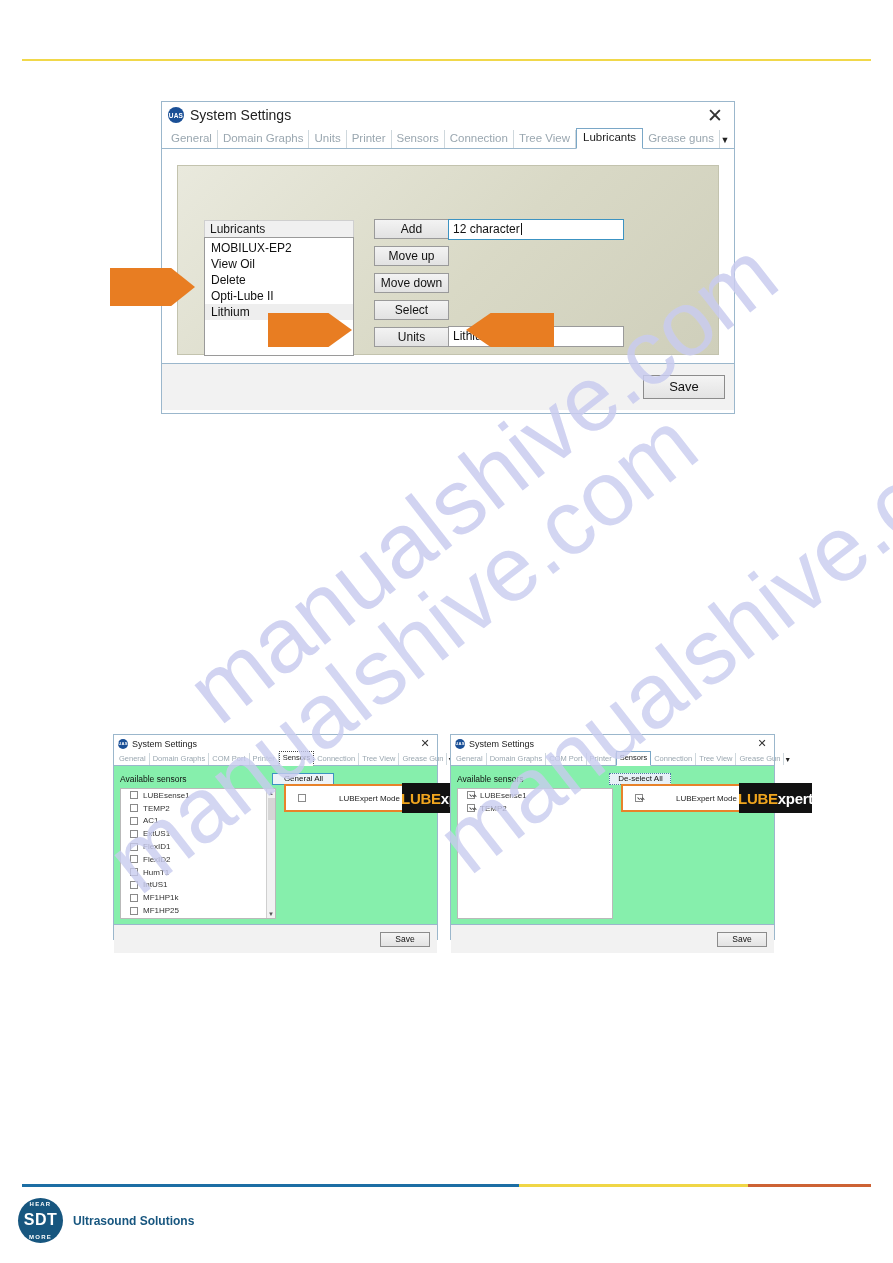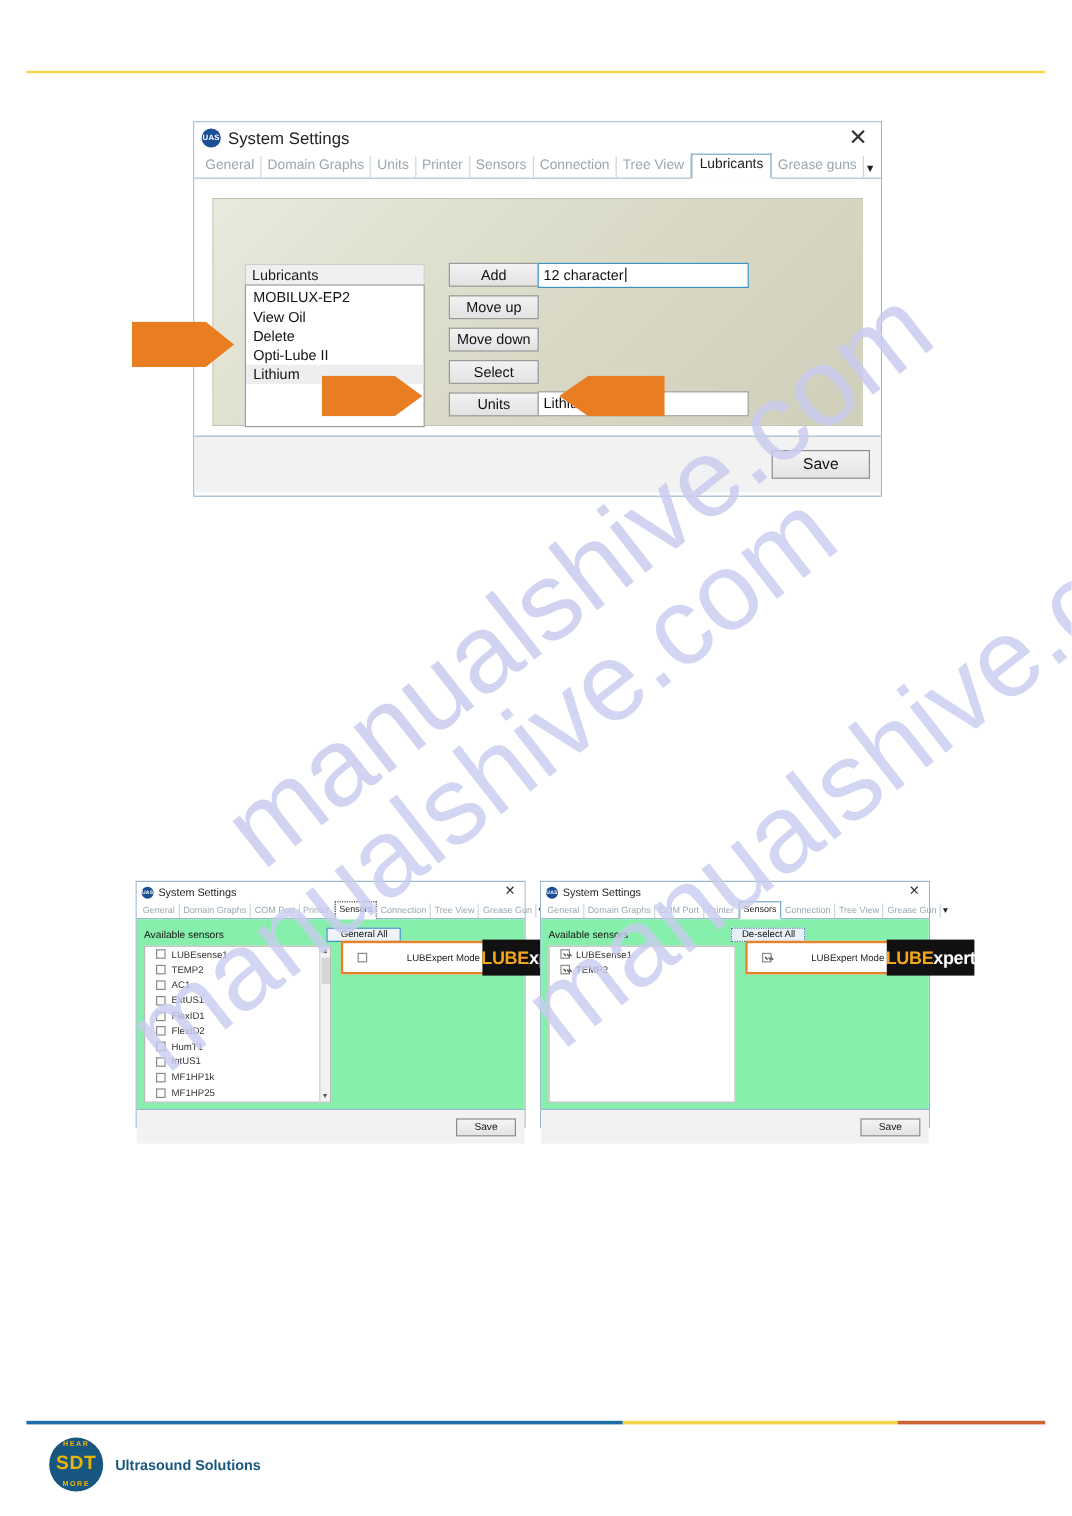--- a/index.html
+++ b/index.html
@@ -278,21 +278,21 @@
   .lube-logo .a { color:#f0a51e; }
   .lube-logo .b { color:#ffffff; }
 
   .dlg-sm .dlg-footer { height:28px; padding-right:7px; }
   .dlg-sm .save-btn { width:50px; height:15px; font-size:8.5px; line-height:13px; }
 
   
   .sdt-logo { position:absolute; left:18px; top:1198px; display:flex; align-items:center; }
   .sdt-circle {
     width:45px; height:45px; border-radius:50%;
-    background:#17567f; color:#eab308; position:relative; flex:none;margin-left:23px;
+    background:#17567f; color:#ffffff; position:relative; flex:none;
   }
   .sdt-circle .main {
     position:absolute; left:0; right:0; top:13px;
     text-align:center; font-size:16px; font-weight:bold; letter-spacing:.5px;
   }
   .sdt-circle .hear {
     position:absolute; left:0; right:0; top:3px;
     text-align:center; font-size:6px; font-weight:bold; letter-spacing:1.2px;
   }
   .sdt-circle .more {

